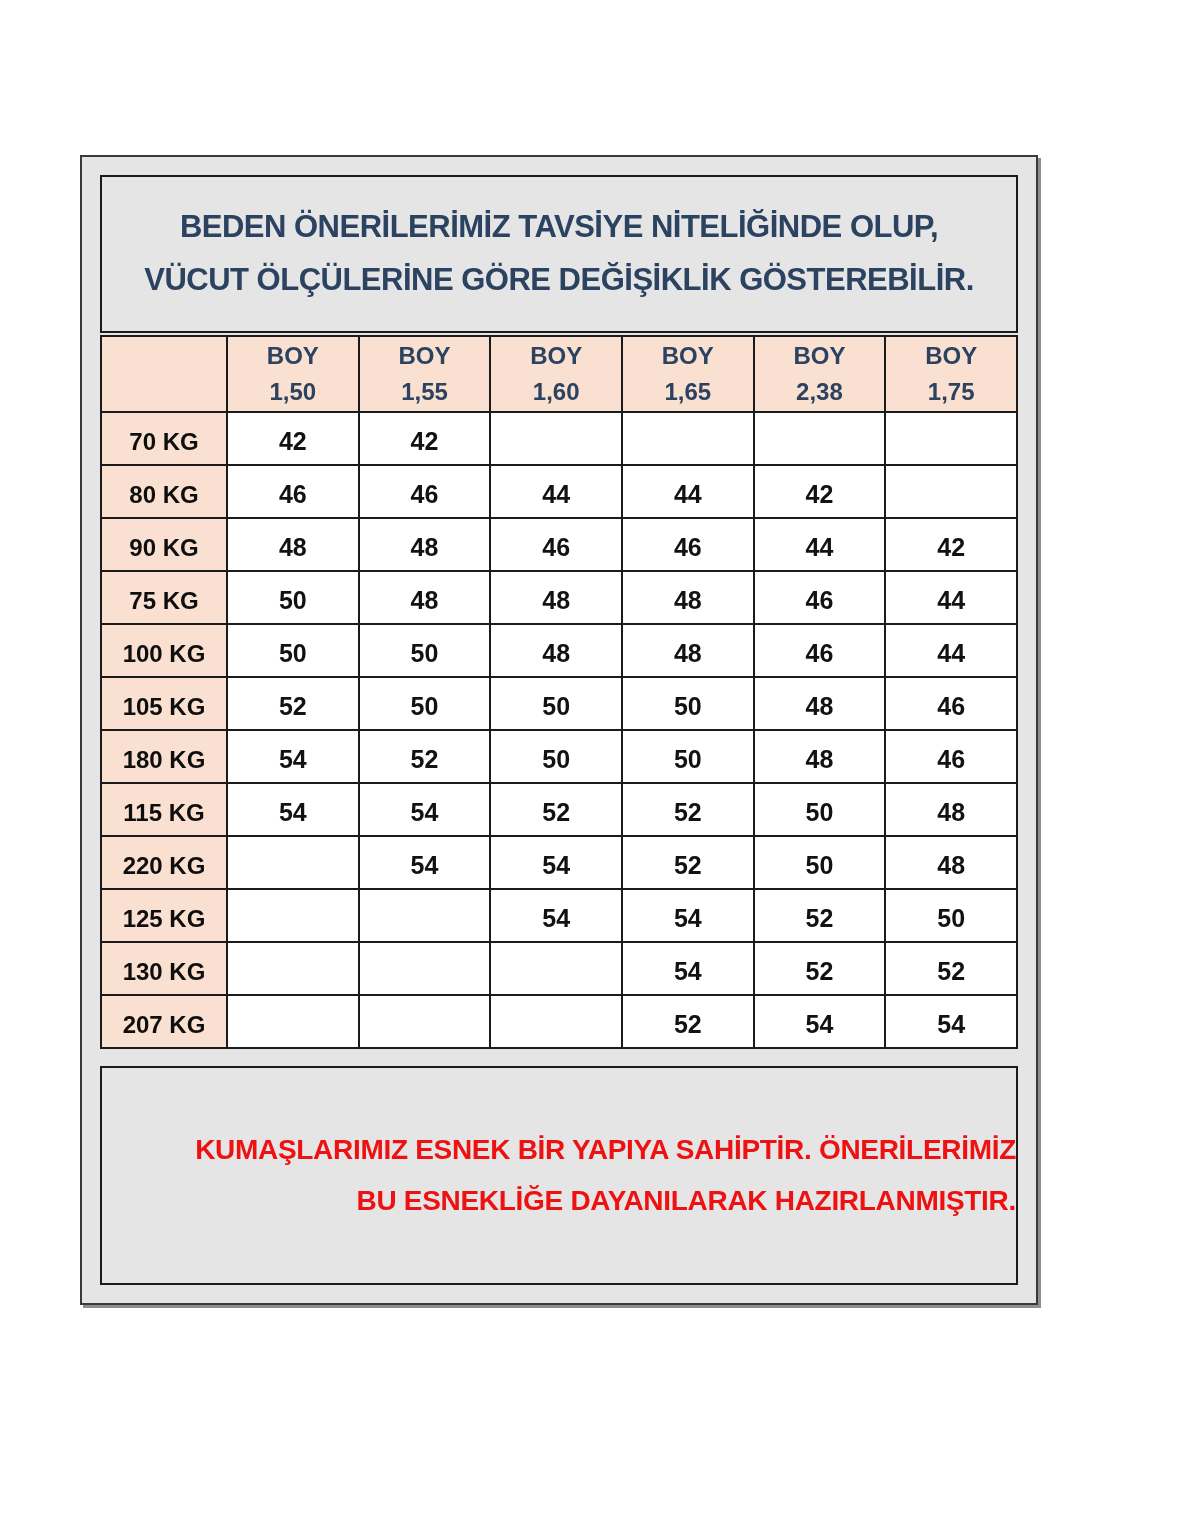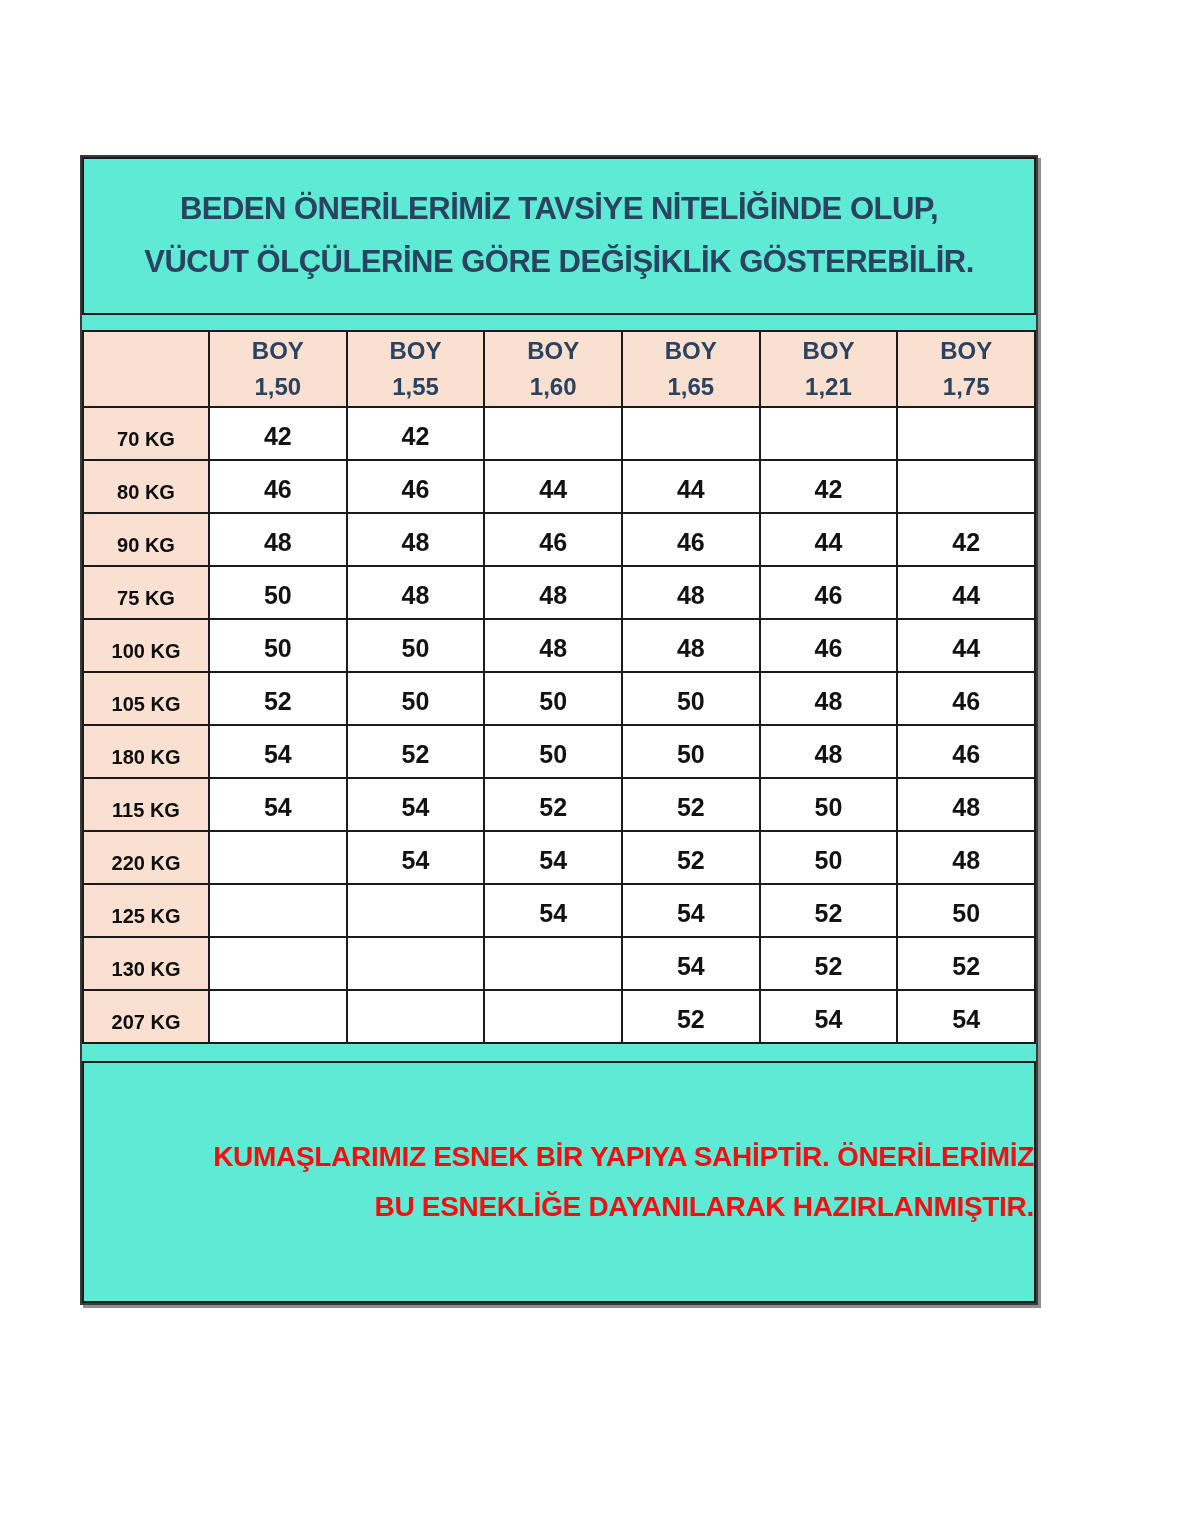--- a/index.html
+++ b/index.html
@@ -2,41 +2,41 @@
 <html><head>
 <meta charset="utf-8">
 <style>
   html, body { margin: 0; padding: 0; background: #ffffff; }
   .page {
     position: relative; width: 1180px; height: 1527px; background: #ffffff;
     font-family: "Liberation Sans", sans-serif; font-weight: bold; overflow: hidden;
   }
   .frame {
     position: absolute; left: 80px; top: 155px; width: 958px; height: 1150px;
-    box-sizing: border-box; background: #5eead4;
+    box-sizing: border-box; background: #e5e5e5;
     border: 2px solid #3a3a3a; box-shadow: 3px 3px 0 #8f8f8f;
-    padding: 0; display: flex; flex-direction: column;
+    padding: 18px; display: flex; flex-direction: column;
   }
   .title-box {
     box-sizing: border-box; border: 2px solid #1b1b1b; height: 158px; flex: none;
     display: flex; flex-direction: column; justify-content: center; text-align: center;
     color: #2B4260; font-size: 31px; line-height: 1.7; letter-spacing: -0.5px; white-space: nowrap;
   }
-  .size-table { border-collapse: collapse; table-layout: fixed; width: 100%; margin-top: 15px; flex: none; }
+  .size-table { border-collapse: collapse; table-layout: fixed; width: 100%; margin-top: 2px; flex: none; }
   .size-table th, .size-table td { border: 2px solid #1b1b1b; box-sizing: border-box; overflow: hidden; }
   .size-table thead th {
     background: #F9E0D0; height: 74px; color: #2B4260; font-size: 24px;
     vertical-align: middle; text-align: center; line-height: 1.5; font-weight: bold;
   }
   .size-table thead th span { display: block; }
   .size-table tbody td {
     background: #ffffff; height: 53px; text-align: center; vertical-align: bottom;
     padding-bottom: 8px; font-size: 25px; color: #121212; font-weight: bold;
   }
-  .size-table tbody td.rl { background: #F9E0D0; font-size: 20px; color: #0e0e0e; text-align: center; }
+  .size-table tbody td.rl { background: #F9E0D0; font-size: 24px; color: #0e0e0e; text-align: center; }
   .footer-box {
     box-sizing: border-box; border: 2px solid #1b1b1b; margin-top: 17px; flex: 1;
     display: flex; flex-direction: column; justify-content: center; text-align: right;
     color: #EE1111; font-size: 28px; line-height: 1.8; letter-spacing: -0.3px; white-space: nowrap;
   }
 </style>
 </head>
 <body>
 
 <div class="page">
@@ -71,21 +71,21 @@
           <th>
               <span>BOY</span>
               <span>1,60</span>
             </th>
           <th>
               <span>BOY</span>
               <span>1,65</span>
             </th>
           <th>
               <span>BOY</span>
-              <span>1,21</span>
+              <span>2,38</span>
             </th>
           <th>
               <span>BOY</span>
               <span>1,75</span>
             </th>
         </tr>
       </thead>
       <tbody>
         <tr>
           <td class="rl">70 KG</td>

